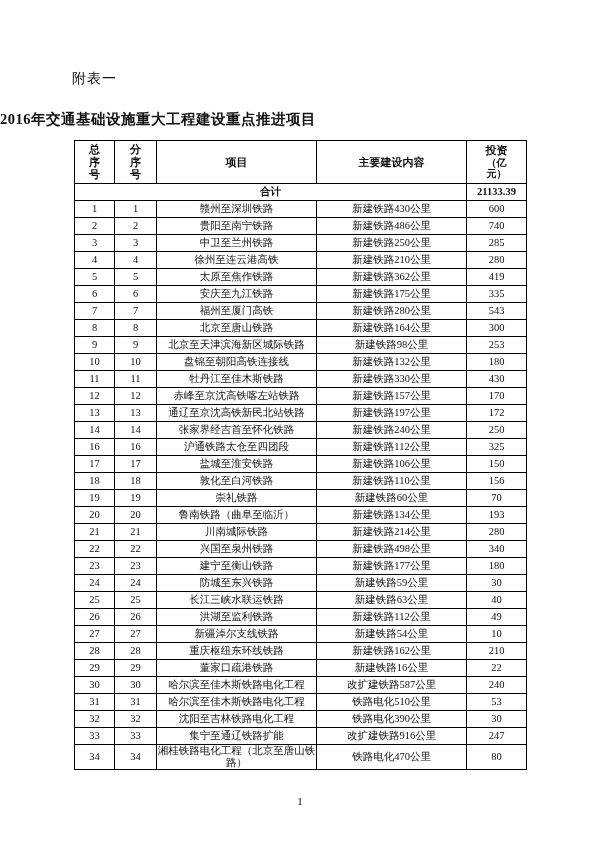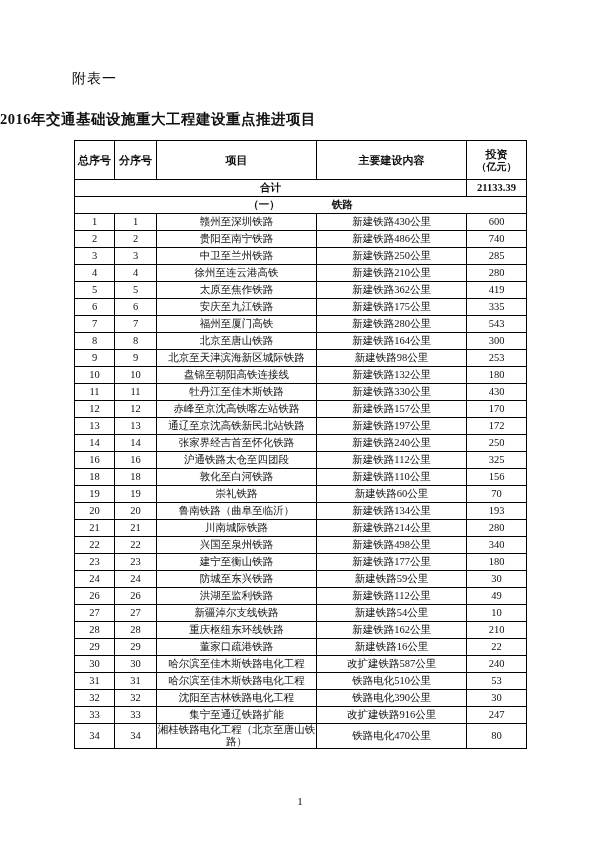--- a/index.html
+++ b/index.html
@@ -55,21 +55,21 @@
     padding: 0;
     text-align: center;
     vertical-align: middle;
     line-height: 1.15;
     height: 16px;
   }
   table.main thead th {
     font-weight: bold;
     font-size: 11px;
     height: 34px;
-    padding: 2px 0;
+    padding: 2px 11px;
   }
   .col-a { width: 40px; }
   .col-b { width: 42px; }
   .col-c { width: 160px; }
   .col-d { width: 150px; }
   .col-e { width: 60px; }
 
   .cell-proj {
     text-align: center;
     padding: 0 2px;
@@ -140,25 +140,20 @@
             <span>投资</span>
             <span class="hdr-unit">（亿元）</span>
           </th>
         </tr>
       </thead>
       <tbody>
         <tr class="row-total">
           <td colspan="4">合计</td>
           <td>21133.39</td>
         </tr>
-        <tr class="row-section">
-          <td colspan="5">
-            <span>（一）</span><span class="sec-name">铁路</span>
-          </td>
-        </tr>
       <tr>
             <td>1</td>
             <td>1</td>
             <td class="cell-proj">赣州至深圳铁路</td>
             <td class="cell-content">新建铁路430公里</td>
             <td class="cell-amount">600</td>
           </tr>
           <tr>
             <td>2</td>
             <td>2</td>
@@ -251,20 +246,27 @@
             <td class="cell-amount">250</td>
           </tr>
           <tr>
             <td>16</td>
             <td>16</td>
             <td class="cell-proj">沪通铁路太仓至四团段</td>
             <td class="cell-content">新建铁路112公里</td>
             <td class="cell-amount">325</td>
           </tr>
           <tr>
+            <td>17</td>
+            <td>17</td>
+            <td class="cell-proj">盐城至淮安铁路</td>
+            <td class="cell-content">新建铁路106公里</td>
+            <td class="cell-amount">150</td>
+          </tr>
+          <tr>
             <td>18</td>
             <td>18</td>
             <td class="cell-proj">敦化至白河铁路</td>
             <td class="cell-content">新建铁路110公里</td>
             <td class="cell-amount">156</td>
           </tr>
           <tr>
             <td>19</td>
             <td>19</td>
             <td class="cell-proj">崇礼铁路</td>
@@ -300,20 +302,27 @@
             <td class="cell-amount">180</td>
           </tr>
           <tr>
             <td>24</td>
             <td>24</td>
             <td class="cell-proj">防城至东兴铁路</td>
             <td class="cell-content">新建铁路59公里</td>
             <td class="cell-amount">30</td>
           </tr>
           <tr>
+            <td>25</td>
+            <td>25</td>
+            <td class="cell-proj">长江三峡水联运铁路</td>
+            <td class="cell-content">新建铁路63公里</td>
+            <td class="cell-amount">40</td>
+          </tr>
+          <tr>
             <td>26</td>
             <td>26</td>
             <td class="cell-proj">洪湖至监利铁路</td>
             <td class="cell-content">新建铁路112公里</td>
             <td class="cell-amount">49</td>
           </tr>
           <tr>
             <td>27</td>
             <td>27</td>
             <td class="cell-proj">新疆淖尔支线铁路</td>

